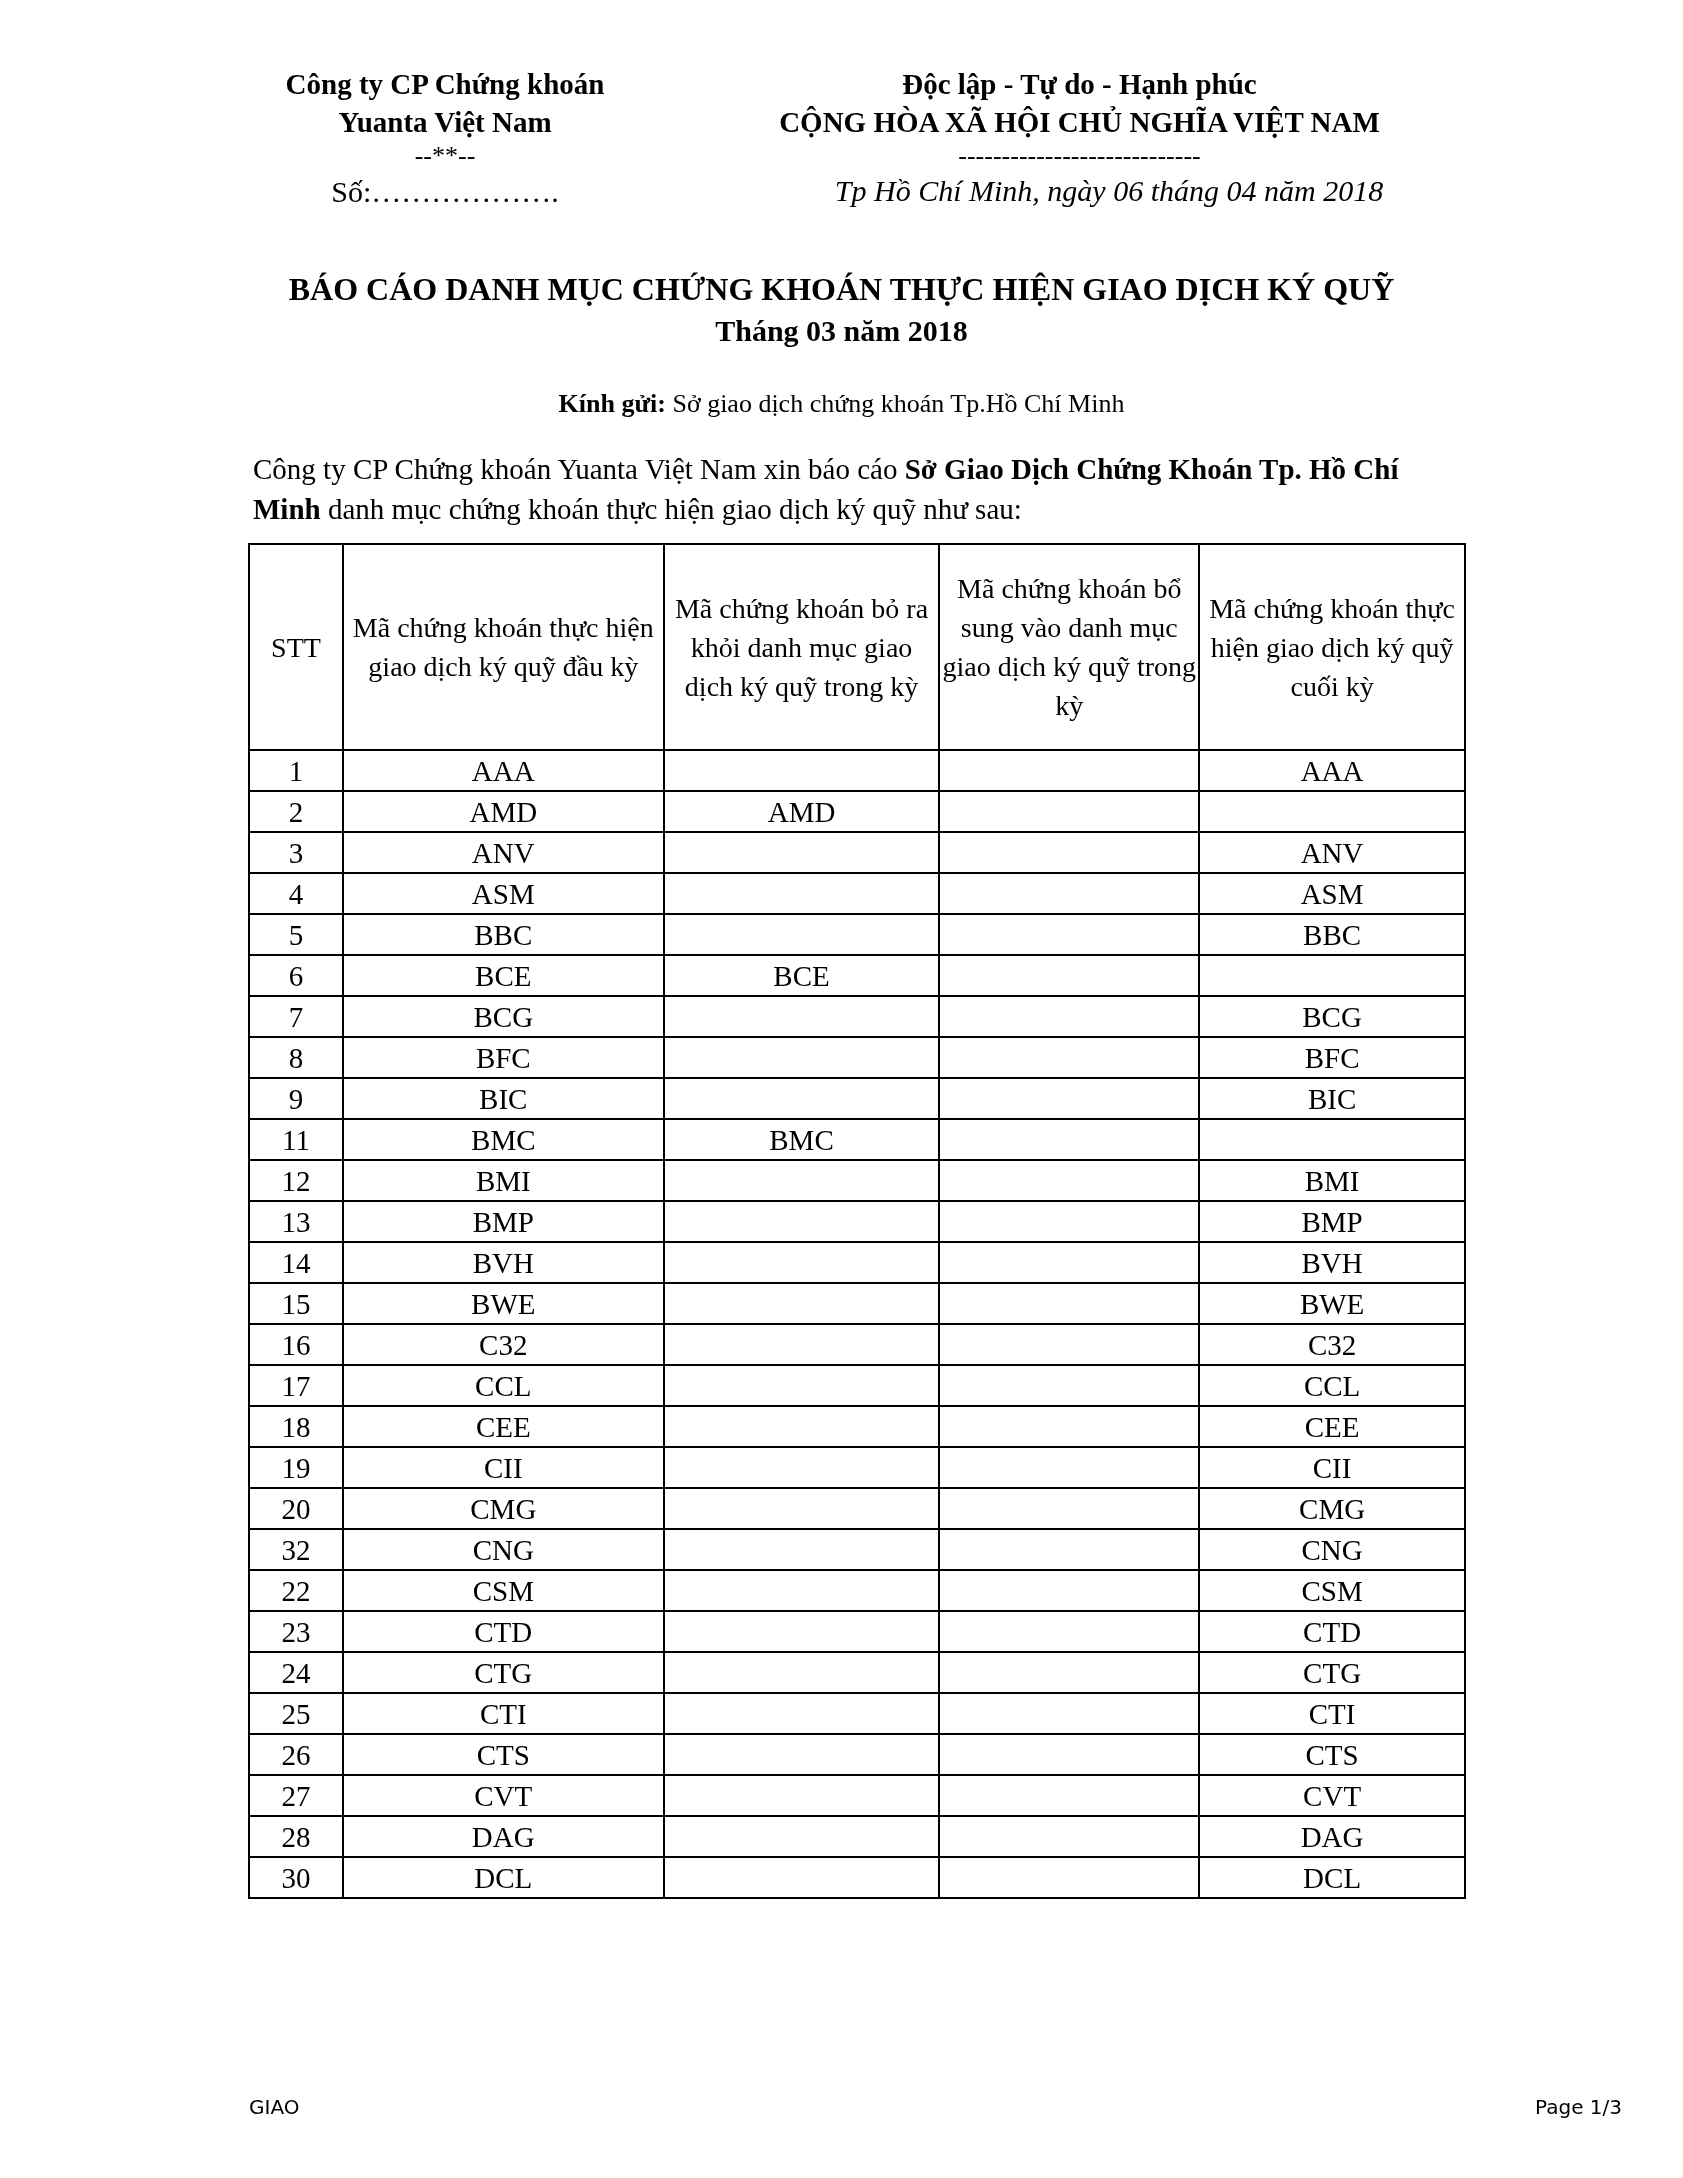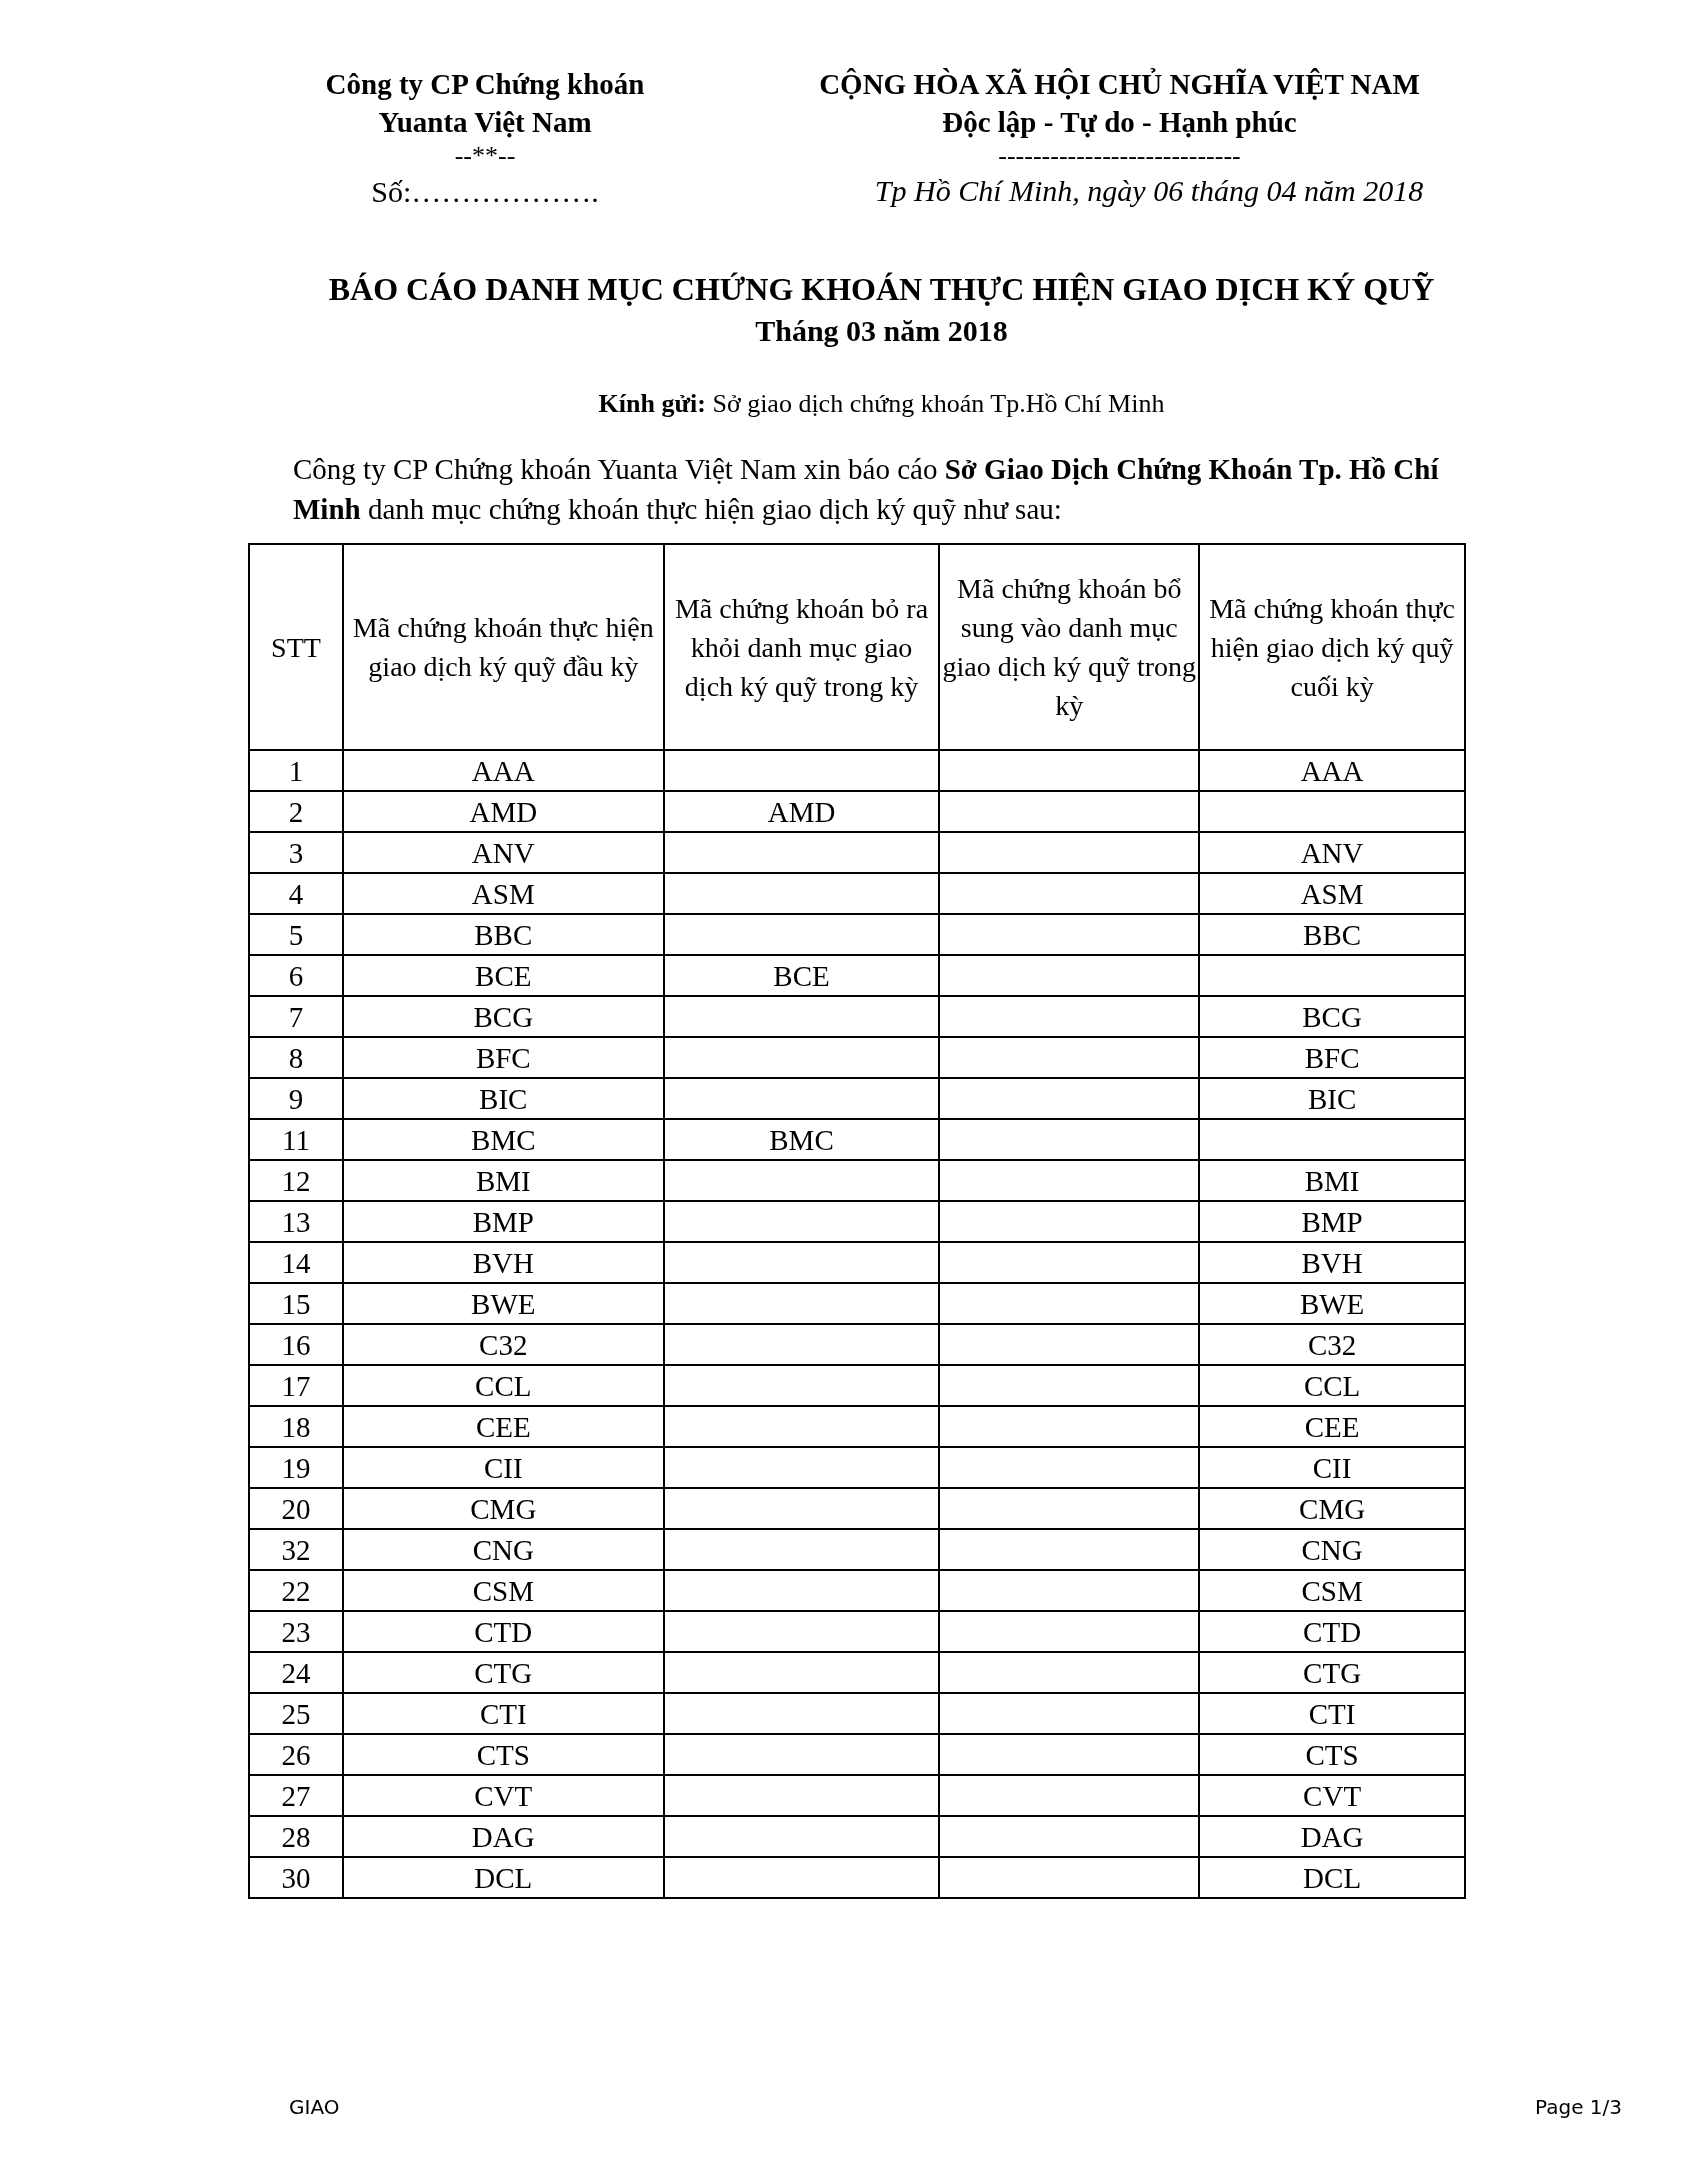--- a/index.html
+++ b/index.html
@@ -1,18 +1,18 @@
 <!DOCTYPE html>
 <html><head>
 <meta charset="utf-8">
 <style>
   html, body { margin: 0; padding: 0; background: #ffffff; }
   body { width: 1683px; height: 2178px; position: relative; overflow: hidden;
          font-family: "Liberation Serif", "DejaVu Serif", serif; color: #000; }
-  .abs { position: absolute; margin-left: 40px; }
+  .abs { position: absolute; }
   .center { text-align: center; }
   .bold { font-weight: bold; }
   .hdr-left { left: 252px; width: 386px; top: 65px; }
   .hdr-right { left: 713px; width: 733px; top: 65px; }
   .hdr-line { font-size: 29px; line-height: 38px; white-space: nowrap; }
   .hdr-small { font-size: 26px; line-height: 30px; }
   .date-line { font-style: italic; font-size: 30px; line-height: 40px; white-space: nowrap; }
   .title { left: 198px; width: 1287px; top: 267px; font-size: 32px; line-height: 44px; }
   .subtitle { left: 198px; width: 1287px; top: 311px; font-size: 30px; line-height: 40px; }
   .recipient { left: 198px; width: 1287px; top: 384px; font-size: 26px; line-height: 40px; }
@@ -31,22 +31,22 @@
 <body>
 
 <div class="abs hdr-left center">
   <div class="hdr-line bold">Công ty CP Chứng khoán</div>
   <div class="hdr-line bold">Yuanta Việt Nam</div>
   <div class="hdr-small">--**--</div>
   <div class="hdr-line" style="font-size:30px;line-height:42px;">Số:……………….</div>
 </div>
 
 <div class="abs hdr-right center">
+  <div class="hdr-line bold">Độc lập - Tự do - Hạnh phúc</div>
   <div class="hdr-line bold">CỘNG HÒA XÃ HỘI CHỦ NGHĨA VIỆT NAM</div>
-  <div class="hdr-line bold">Độc lập - Tự do - Hạnh phúc</div>
   <div class="hdr-small">----------------------------</div>
   <div class="date-line" style="padding-left:59px;">Tp Hồ Chí Minh, ngày 06 tháng 04 năm 2018</div>
 </div>
 
 <div class="abs title center bold">BÁO CÁO DANH MỤC CHỨNG KHOÁN THỰC HIỆN GIAO DỊCH KÝ QUỸ</div>
 <div class="abs subtitle center bold">Tháng 03 năm 2018</div>
 
 <div class="abs recipient center">
   <span class="bold">Kính gửi:</span><span> Sở giao dịch chứng khoán Tp.Hồ Chí Minh</span>
 </div>

